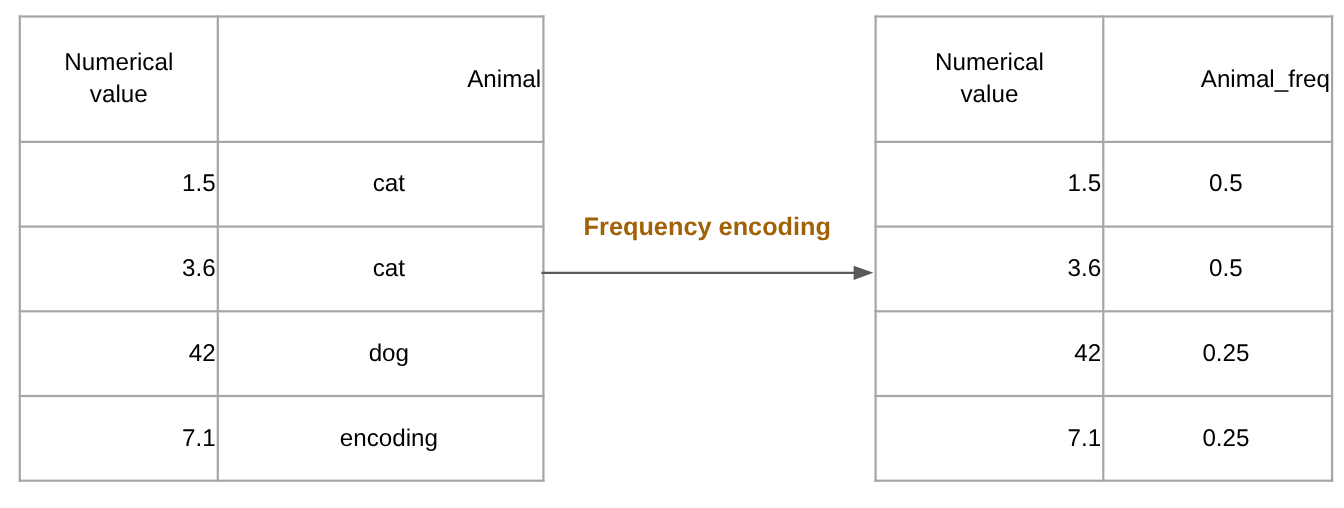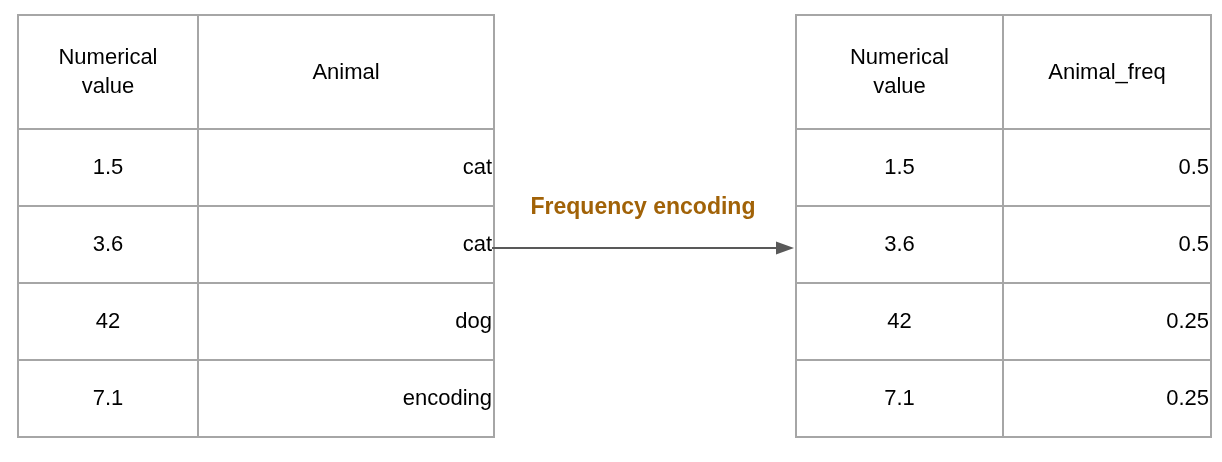--- a/index.html
+++ b/index.html
@@ -23,23 +23,23 @@
     line-height: 1.3;
     color: #000000;
     vertical-align: middle;
     background: #ffffff;
     overflow: hidden;
   }
   .tbl-left  { left: 17px;  top: 14px; width: 476px; }
   .tbl-right { left: 795px; top: 14px; width: 415px; }
   tr.hdr-row  { height: 114px; }
   tr.data-row { height: 77px; padding-left: 40px; }
-  td.center { text-align: center; }
+  td.center { text-align: right; }
   td.hdr-num { text-align: center; padding: 0 36px; }
-  td.left-pad { text-align: right; padding-left: 16px; }
+  td.left-pad { text-align: center; padding-left: 16px; }
   .transform-label {
     position: absolute;
     left: 492px;
     top: 193px;
     width: 302px;
     text-align: center;
     font-size: 23px;
     font-weight: bold;
     color: #a16207;
     white-space: nowrap;

